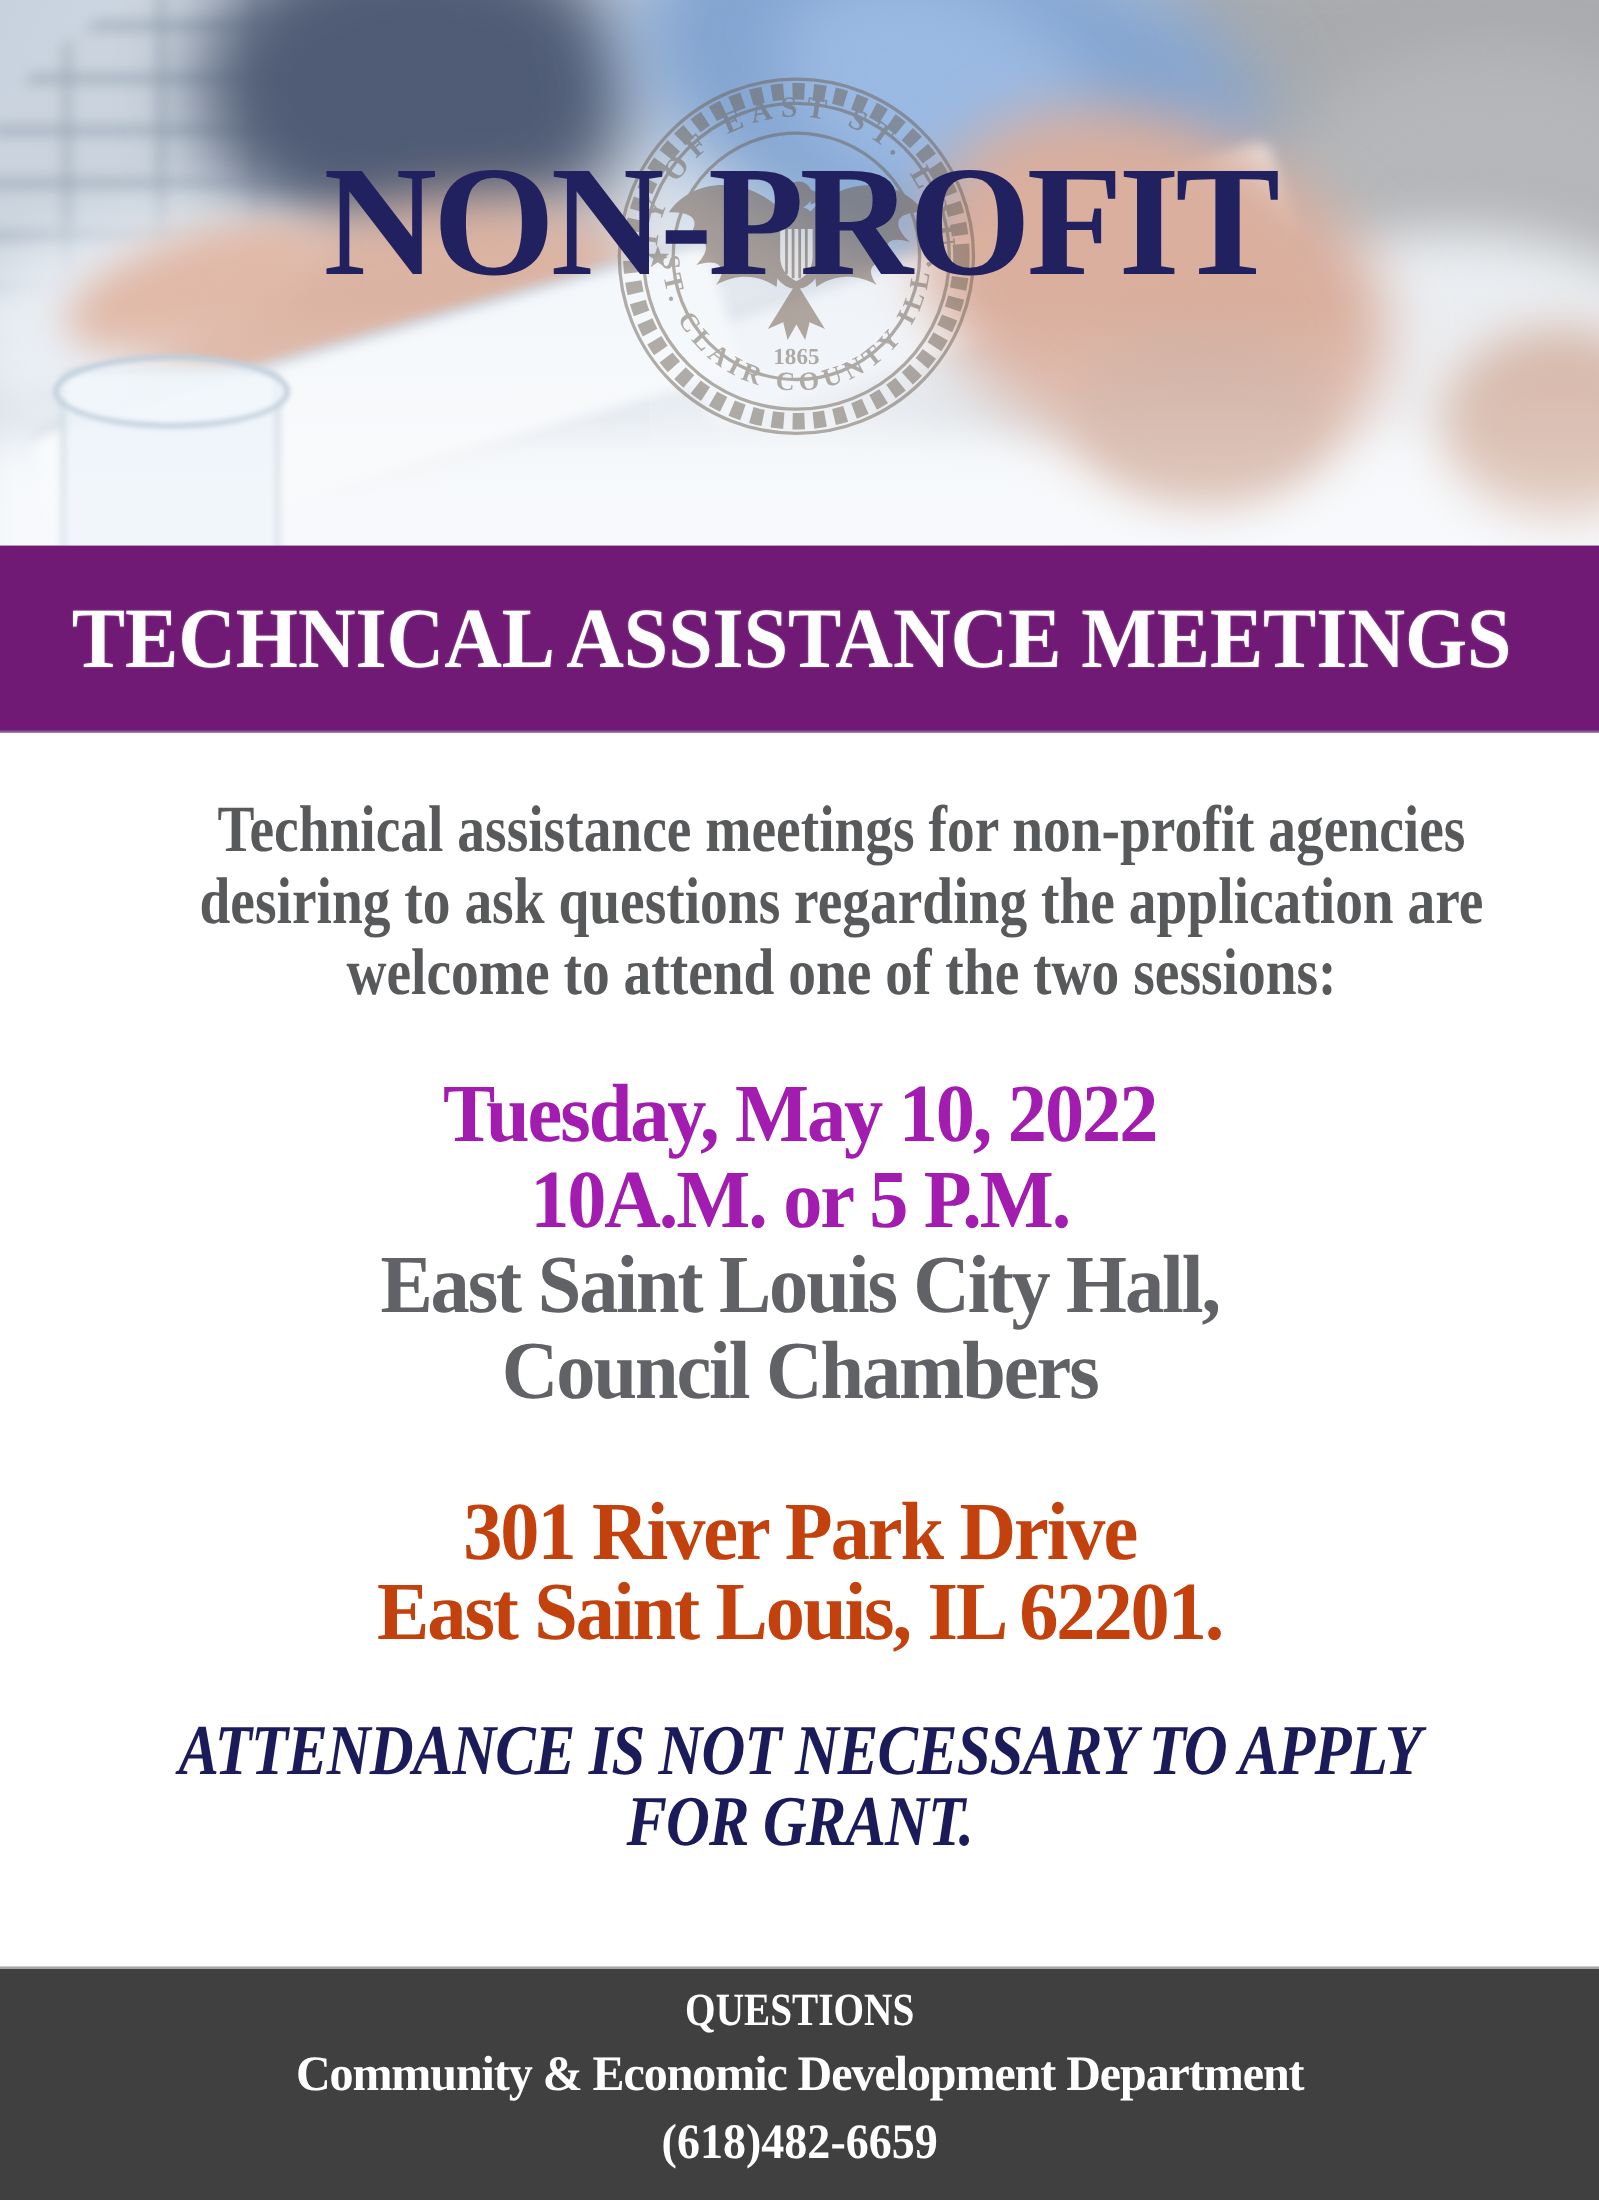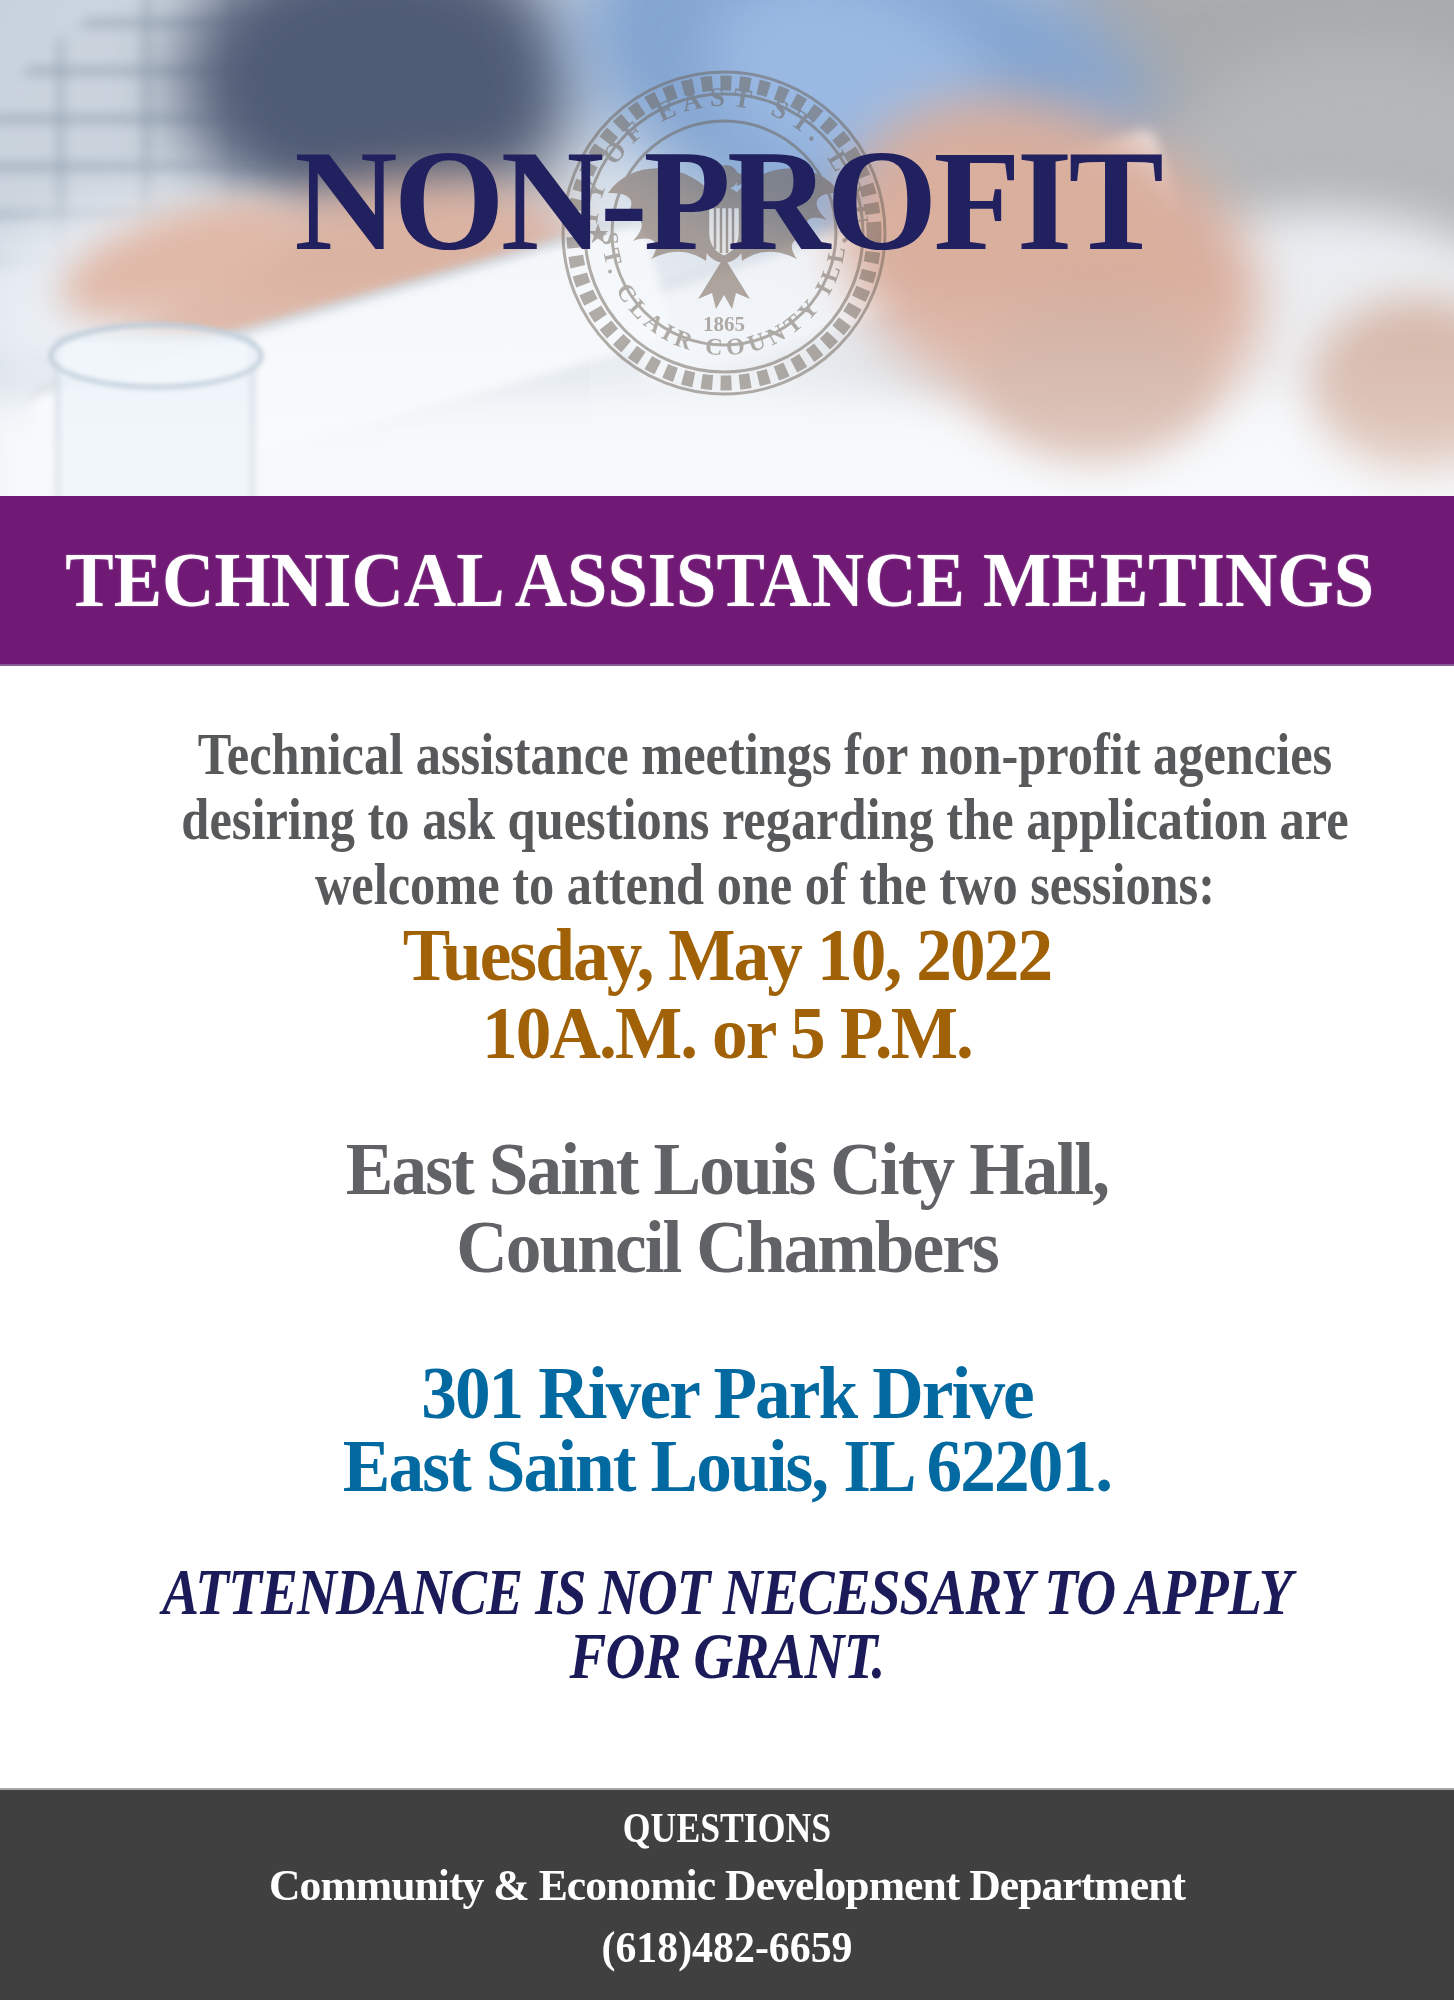--- a/index.html
+++ b/index.html
@@ -49,24 +49,24 @@
   .banner{position:absolute;left:0;top:496px;width:1454px;height:168px;background:#701a75;
           display:flex;align-items:center;justify-content:flex-start;
           border-bottom:2px solid rgba(150,150,175,.55);padding-left:16px;}
   .banner-text{color:#ffffff;font-size:78px;letter-spacing:0;transform:scaleX(.93);transform-origin:50% 50%;
                white-space:nowrap;text-shadow:0 0 2px rgba(255,255,255,.35);}
 
   
   .line{width:1454px;text-align:center;white-space:nowrap;transform-origin:50% 50%;}
   .para{position:absolute;left:0;top:722px;width:1454px;color:#58595b;font-size:60px;line-height:65px;padding-left:38px;}
   .para .line{transform:scaleX(.84);}
-  .datetime{position:absolute;left:0;top:916px;width:1194px;color:#a16207;font-size:75px;line-height:78px;}
+  .datetime{position:absolute;left:0;top:974px;width:1194px;color:#a21caf;font-size:75px;line-height:78px;}
   .venue{position:absolute;left:0;top:1130px;width:1216px;color:#616266;font-size:75px;line-height:78px;}
   .datetime .line,.venue .line,.address .line{transform:scaleX(.95);letter-spacing:-2px;}
-  .address{position:absolute;left:0;top:1356px;width:1300px;color:#0369a1;font-size:75px;line-height:73px;}
+  .address{position:absolute;left:0;top:1356px;width:1300px;color:#c2410c;font-size:75px;line-height:73px;}
   .attendance{position:absolute;left:0;top:1560px;width:1454px;color:#1b1b5a;font-size:65px;line-height:64px;font-style:italic;}
   .attendance .line{transform:scaleX(.85);letter-spacing:-1px;}
 
   
   .footer{position:absolute;left:0;top:1788px;width:1454px;height:212px;background:#404040;
           border-top:2px solid #a7a7a9;color:#ffffff;padding-top:12px;box-sizing:border-box;}
   .footer .f1{font-size:42px;line-height:52px;transform:scaleX(.85);}
   .footer .f2{font-size:45px;line-height:62px;transform:scaleX(.97);letter-spacing:-1px;}
   .footer .f3{font-size:45px;line-height:62px;transform:scaleX(.93);}
 </style>

